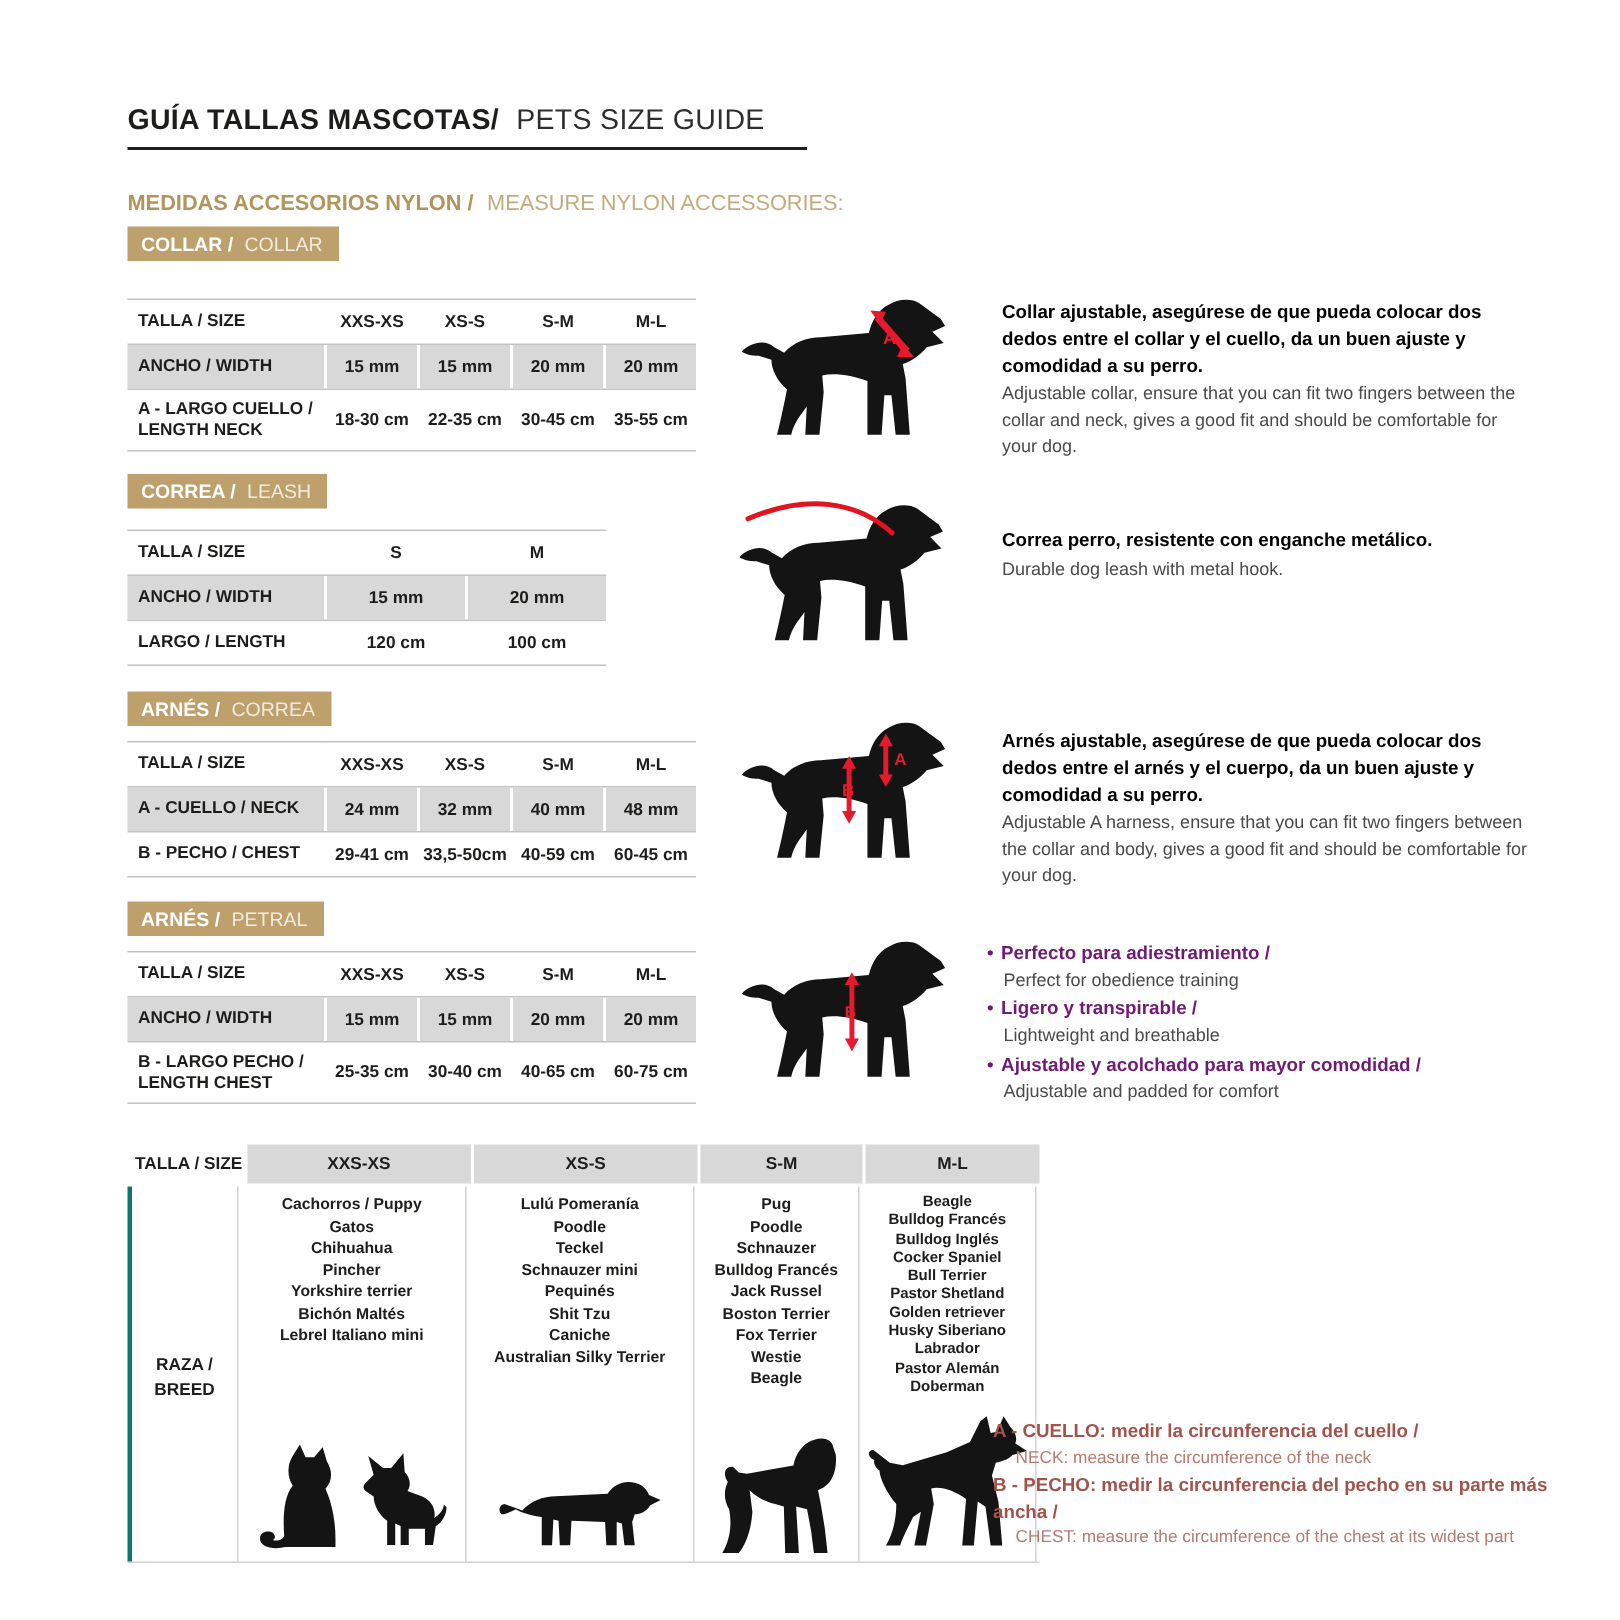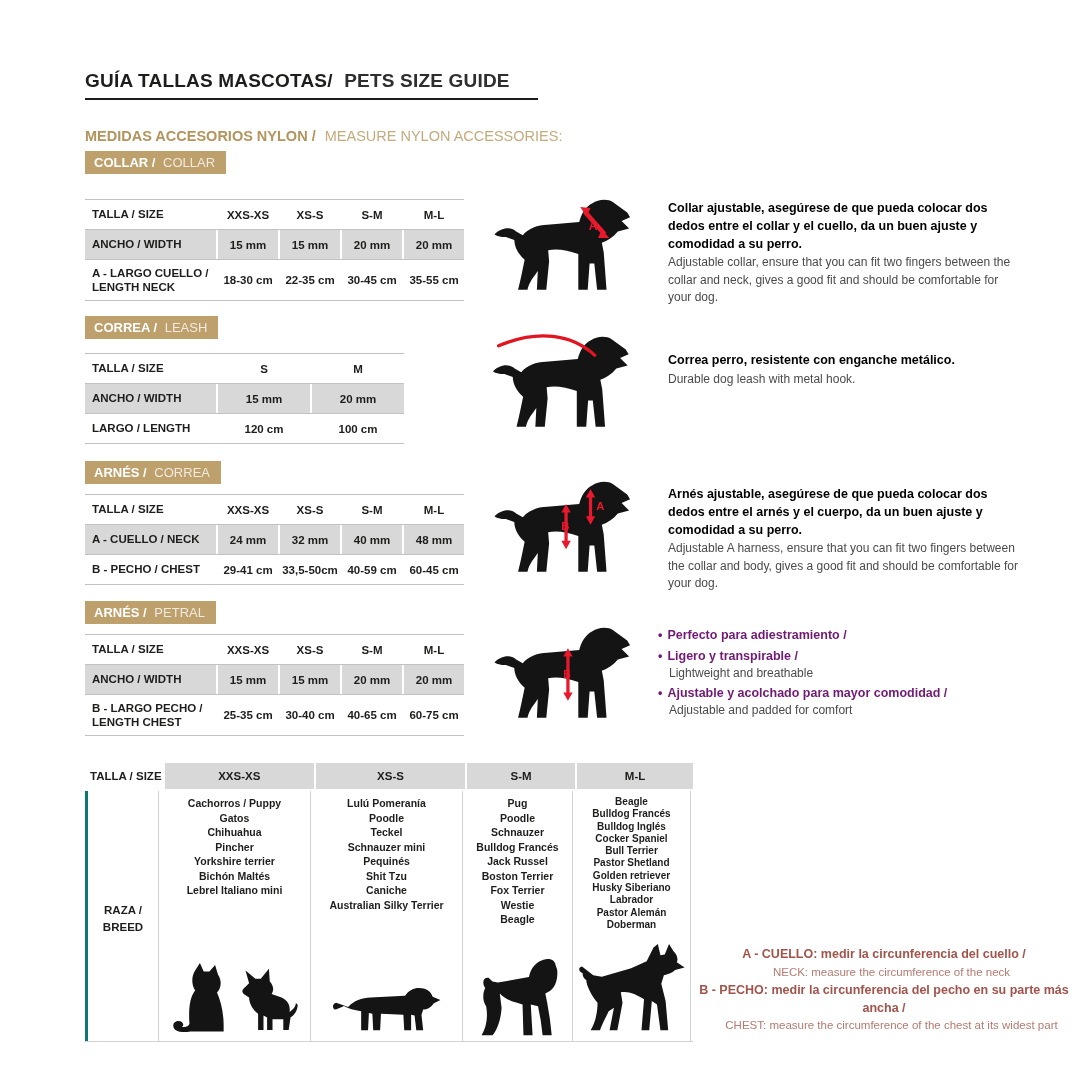--- a/index.html
+++ b/index.html
@@ -2,21 +2,21 @@
 <html><head>
 <meta charset="utf-8">
 <style>
   html,body { margin:0; padding:0; background:#fff; }
   body { font-family:"Liberation Sans", sans-serif; color:#1d1d1b; }
   .page { position:relative; width:1080px; height:1080px; background:#fff; overflow:hidden; }
 
   
   .title { position:absolute; left:85px; top:70px; border-bottom:2px solid #1d1d1b; padding:0 28px 6px 0; font-size:19px; letter-spacing:.2px; white-space:nowrap; }
   .t-es { font-weight:700; color:#1d1d1b; }
-  .t-en { font-weight:700; color:#2e2e2e; margin-left:6px; }
+  .t-en { font-weight:400; color:#2e2e2e; margin-left:6px; }
 
   .subtitle { position:absolute; left:85px; top:128px; font-size:14.5px; white-space:nowrap; }
   .s-es { font-weight:700; color:#b2945c; }
   .s-en { font-weight:400; color:#c3ab7d; margin-left:5px; }
 
   
   .badge { position:absolute; background:#bda06c; color:#fff; font-size:13px; padding:4px 11px 4px 9px; white-space:nowrap; }
   .b-es { font-weight:700; }
   .b-en { font-weight:400; color:rgba(255,255,255,.78); margin-left:4px; }
 
@@ -50,21 +50,21 @@
   .bt-body { display:flex; margin-top:2px; height:250px; border-bottom:1px solid #d2d2d2; }
   .bcol { box-sizing:border-box; border-right:1px solid #d2d2d2; display:flex; flex-direction:column; align-items:center; padding-top:5px; }
   .bcol.first { border-left:3px solid #0f766e; justify-content:center; }
   .c0 { width:74px; } .c1 { width:152px; } .c2 { width:152px; } .c3 { width:110px; } .c4 { width:118px; }
   .raza { font-weight:700; font-size:11.5px; text-align:center; line-height:1.4; }
   .breed-item { font-weight:700; font-size:10.5px; line-height:14.5px; text-align:center; white-space:nowrap; }
   .c4 .breed-item { font-size:10px; line-height:12.3px; }
   .sil { margin-top:auto; display:flex; align-items:flex-end; justify-content:center; gap:8px; padding-bottom:2px; }
 
   
-  .notes { position:absolute; left:688px; top:946px; width:392px;text-align:center; }
+  .notes { position:absolute; left:662px; top:946px; width:392px; }
   .n-es { font-weight:700; font-size:12.5px; color:#a2544b; line-height:1.4; }
   .n-en { font-weight:400; font-size:11.5px; color:#b57a70; margin-left:15px; line-height:1.45; margin-bottom:2px; }
 
   .dogsvg { position:absolute; }
   svg text.mk { font-family:"Liberation Sans", sans-serif; font-weight:700; fill:#e8192c; }
   .hidden-defs { position:absolute; width:0; height:0; overflow:hidden; }
 </style>
 </head>
 <body>
 
@@ -247,20 +247,21 @@
       <path d="M86 40 L86 80" stroke="#e8192c" stroke-width="3.5"></path>
       <path d="M86 32 l-5 9 10 0 z" fill="#e8192c"></path>
       <path d="M86 88 l-5 -9 10 0 z" fill="#e8192c"></path>
       <text class="mk" x="81" y="64" font-size="11">B</text>
     </g>
   </svg>
 
   <div class="bullets" style="left:658px; top:627px;">
     <div class="bullet">
       <div class="bu-es"><span class="dot">•</span><span>Perfecto para adiestramiento /</span></div>
+      <div class="bu-en">Perfect for obedience training</div>
     </div>
     <div class="bullet">
       <div class="bu-es"><span class="dot">•</span><span>Ligero y transpirable /</span></div>
       <div class="bu-en">Lightweight and breathable</div>
     </div>
     <div class="bullet">
       <div class="bu-es"><span class="dot">•</span><span>Ajustable y acolchado para mayor comodidad /</span></div>
       <div class="bu-en">Adjustable and padded for comfort</div>
     </div>
   </div>

